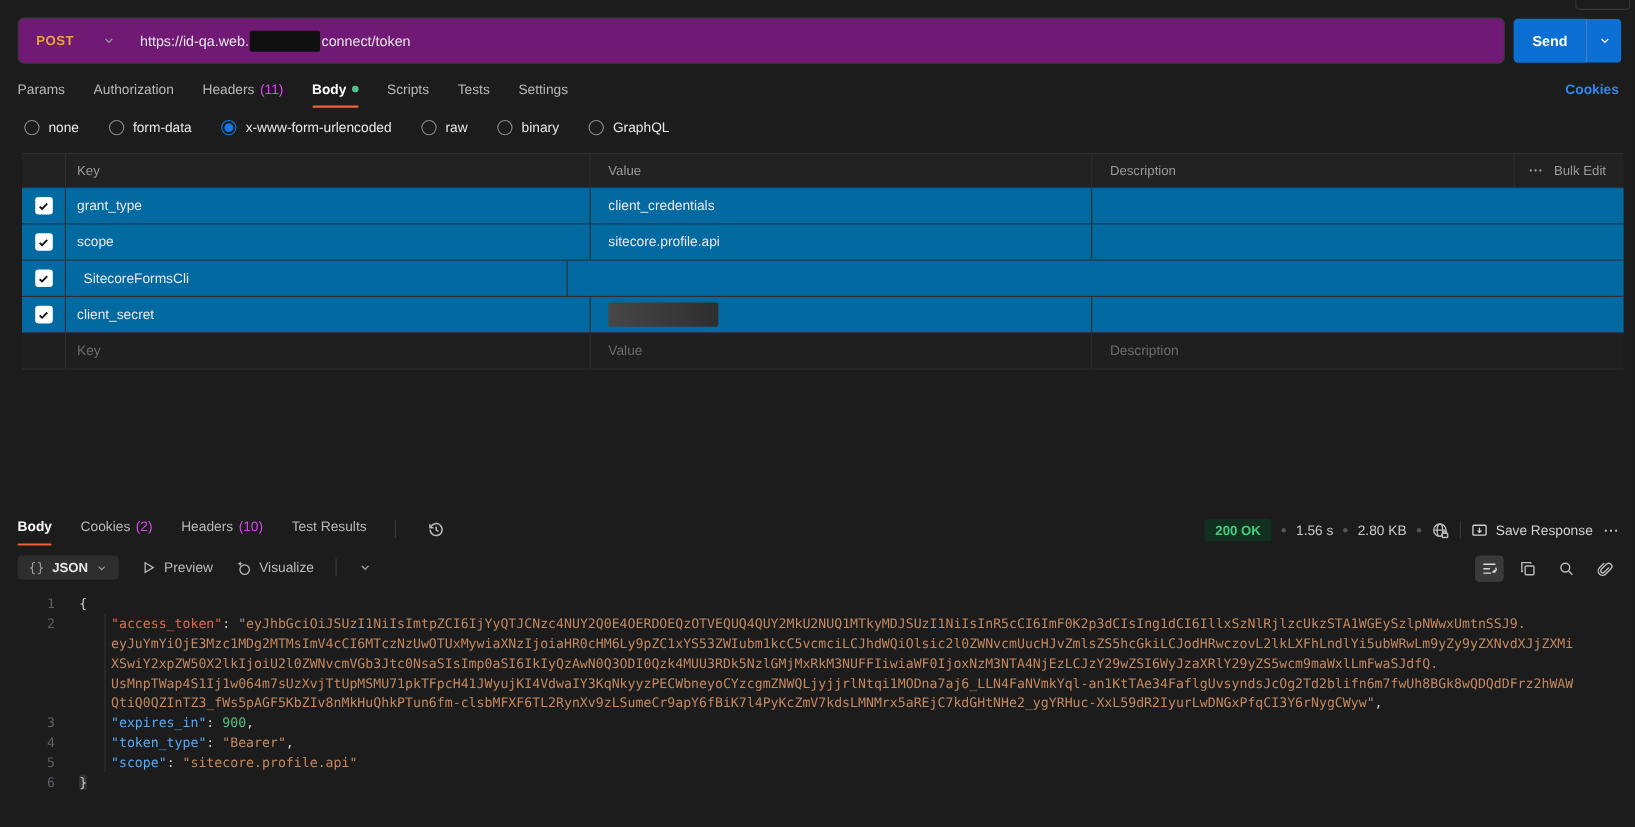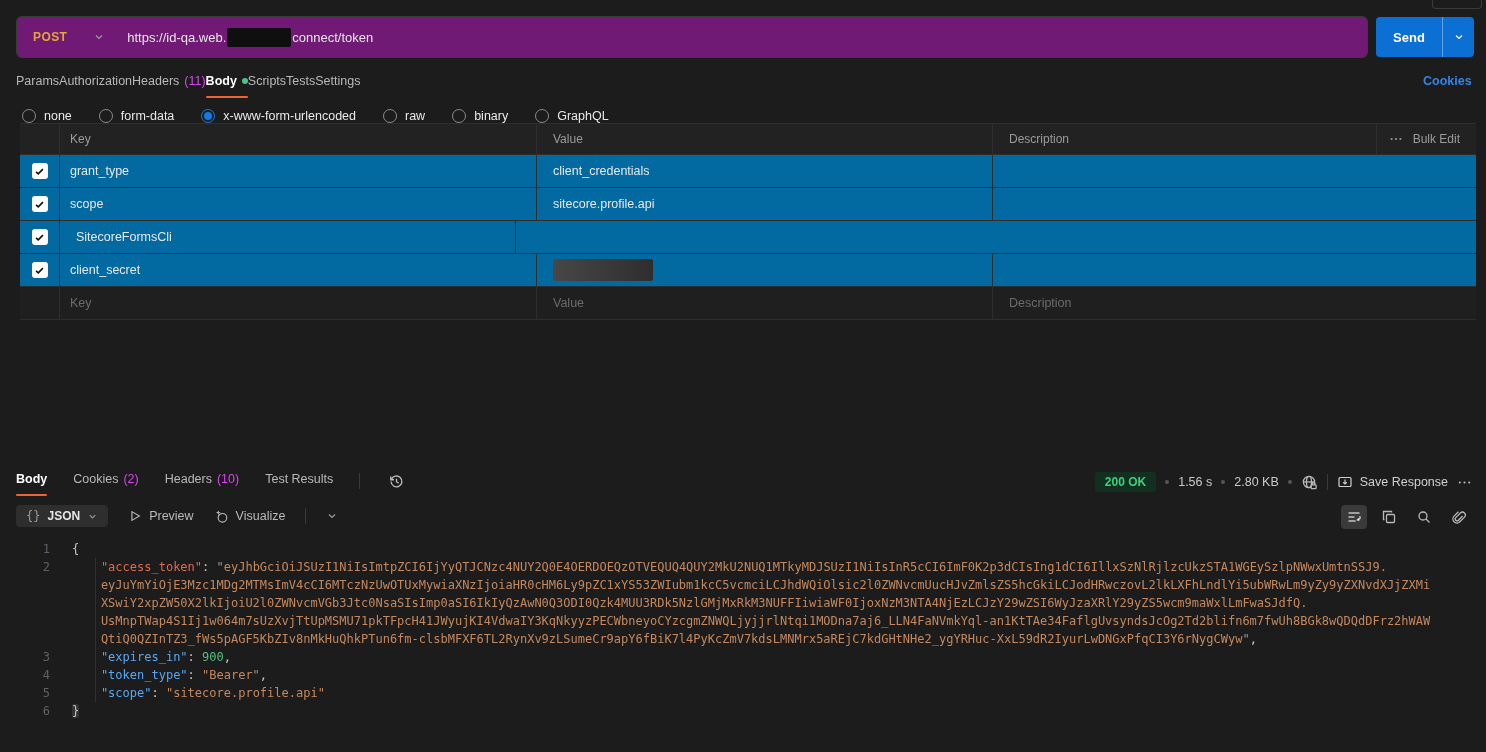--- a/index.html
+++ b/index.html
@@ -23,37 +23,37 @@
   .chev { color:#9b9b9b; }
   .url { display:flex; align-items:center; font-size:13px; color:#e6e6e6; }
   .redact-dark { display:inline-block; width:64px; height:19px; background:#0f0f0f; border-radius:2px; margin:0 1px; vertical-align:middle; }
   .send-group { position:absolute; left:1376px; top:17px; width:98px; height:40px; display:flex; }
   .send-main { flex:1; background:#0b6fd4; border-radius:4px 0 0 4px; color:#fff; font-weight:bold;
     font-size:13px; display:flex; align-items:center; justify-content:center; cursor:pointer; }
   .send-caret { width:32px; background:#0b6fd4; border-left:1px solid rgba(255,255,255,.35);
     border-radius:0 4px 4px 0; display:flex; align-items:center; justify-content:center; color:#fff; cursor:pointer; }
 
   
-  .req-tabs { position:absolute; left:16px; top:72px; display:flex; align-items:center; height:22px; }
+  .req-tabs { position:absolute; left:16px; top:72px; display:flex; gap:26px; align-items:center; height:22px; }
   .tab { color:#b8b8b8; cursor:pointer; position:relative; display:flex; gap:5px; align-items:center; padding-bottom:4px; }
   .tab .count { color:#d946ef; }
   .tab.active { color:#ffffff; font-weight:bold; }
   .tab.active::after { content:""; position:absolute; left:0; right:0; bottom:-6px; height:2px; background:#ee6237; border-radius:1px; }
   .tab .dot { width:6px; height:6px; border-radius:50%; background:#4cc38a; }
   .cookies-link { position:absolute; left:1423px; top:74px; color:#2f86eb; font-weight:bold; cursor:pointer; }
 
   
   .modes { position:absolute; left:22px; top:109px; display:flex; gap:27px; align-items:center; }
   .mode { display:flex; gap:8px; align-items:center; cursor:pointer; color:#e8e8e8; }
   .radio { width:14px; height:14px; border-radius:50%; border:1.5px solid #8a8a8a; position:relative; background:transparent; }
   .mode.selected .radio { border-color:#127ae0; }
   .mode.selected .radio::after { content:""; position:absolute; inset:2px; border-radius:50%; background:#127ae0; }
 
   
-  .tbl { position:absolute; left:20px; top:123px; width:1456px; border-top:1px solid #2e2e2e; font-size:12.5px;text-align:right; }
+  .tbl { position:absolute; left:20px; top:139px; width:1456px; border-top:1px solid #2e2e2e; font-size:12.5px;text-align:right; }
   .tr { display:flex; height:33px; align-items:center; background:#0369a1; border-bottom:1px solid #2e2e2e; }
   .tr.head { height:31px; background:#222222; color:#9b9b9b; font-size:12px; }
   .tr.ghost { background:#1f1f1f; color:#6b6b6b; }
   .td { height:100%; display:flex; align-items:center; }
   .c-check { width:40px; justify-content:center; border-right:1px solid #2e2e2e; }
   .c-key   { width:477px; padding-left:10px; border-right:1px solid #2e2e2e; }
   .c-val   { width:456px; padding-left:16px; border-right:1px solid #2e2e2e; }
   .c-desc  { width:383px; padding-left:16px; }
   .c-act   { flex:1; display:flex; align-items:center; justify-content:flex-end; gap:10px; padding-right:16px;
              border-left:1px solid #2e2e2e; color:#9b9b9b; }

